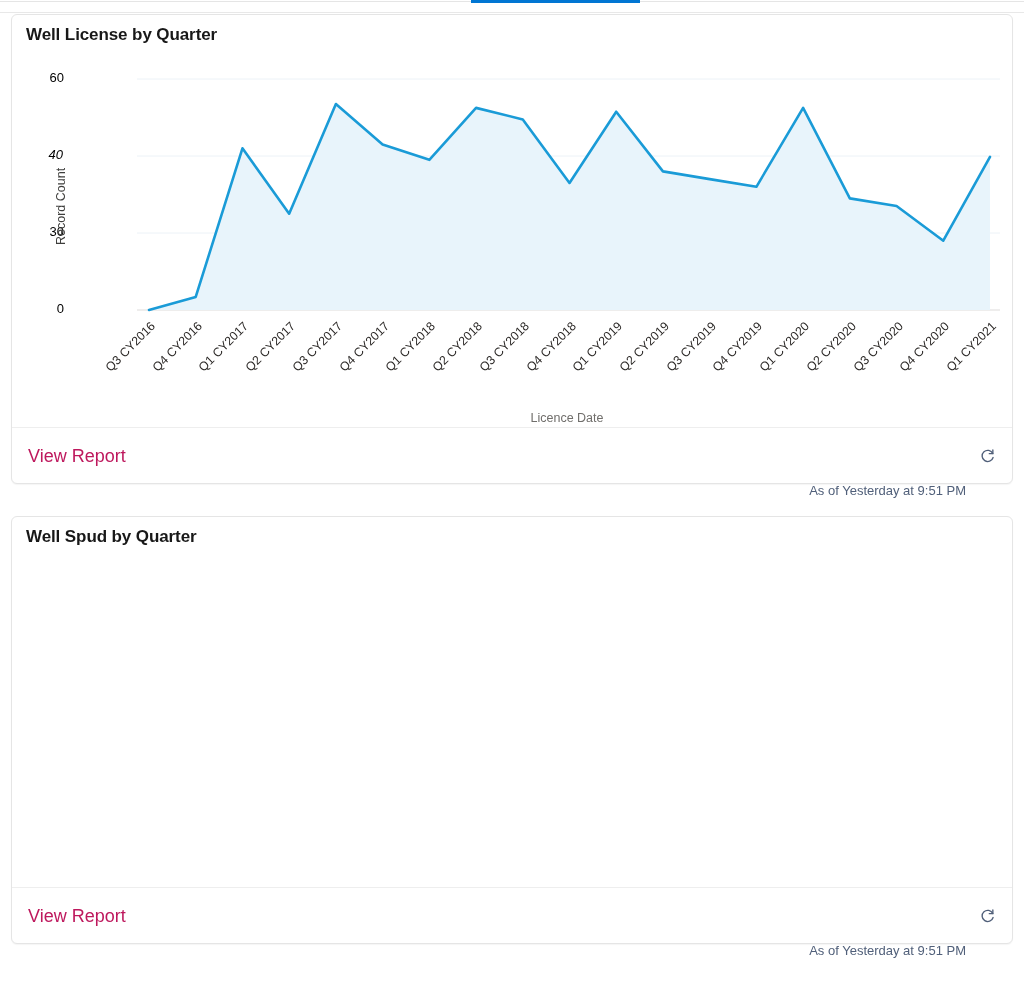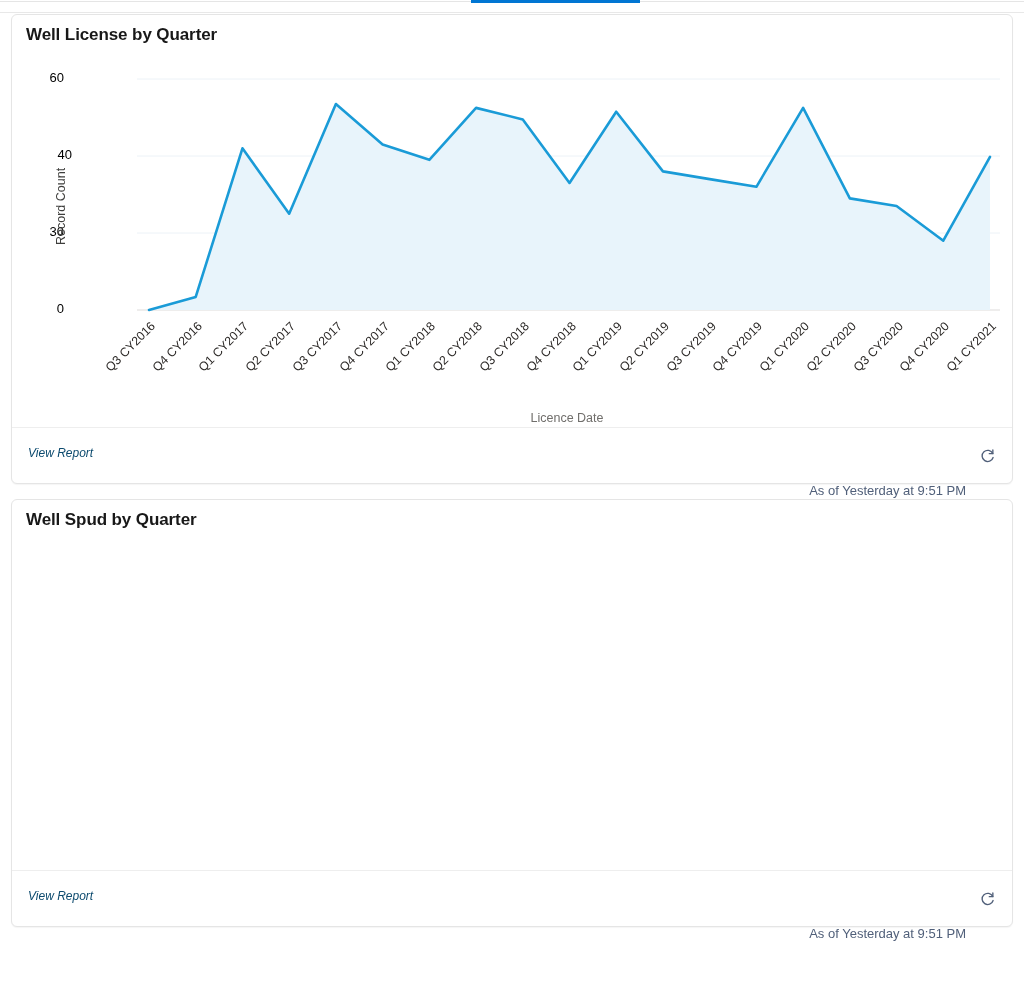--- a/index.html
+++ b/index.html
@@ -34,21 +34,21 @@
   .card {
     position: absolute;
     left: 11px; width: 1002px;
     background: #ffffff;
     border: 1px solid #e5e5e5;
     border-radius: 6px;
     box-shadow: 0 1px 1px rgba(0,0,0,0.045);
     padding-left: 16px;
   }
   #card-license { top: 14px; height: 470px; }
-  #card-spud    { top: 499px; height: 428px; }
+  #card-spud    { top: 516px; height: 428px; }
 
   .card-title {
     position: absolute; left: 14px; top: 10px;
     font-size: 17px; font-weight: bold; color: #181818;
     letter-spacing: -0.1px;
   }
 
   .chart-wrap { position: absolute; left: 0; top: 0; width: 1000px; }
 
   .axis-title-y {
@@ -76,21 +76,21 @@
     transform-origin: 100% 50%;
     text-align: right;
   }
 
   .card-footer {
     position: absolute; left: 0; right: 0; bottom: 0; height: 56px;
     border-top: 1px solid #eeeeee;
   }
   .view-report {
     position: absolute; left: 16px; top: 18px;
-    font-size: 12px; color: #0c4a6e; text-decoration: none; cursor: pointer; font-style: italic;
+    font-size: 18px; color: #be185d; text-decoration: none; cursor: pointer;
   }
   .asof {
     position: absolute; right: 46px; top: 20px;
     font-size: 13px; color: #51607a; margin-top: 35px;
   }
   .refresh-btn {
     position: absolute; right: 14px; top: 16px;
     width: 22px; height: 22px; cursor: pointer;
     display: flex; align-items: center; justify-content: center;
   }
@@ -117,21 +117,21 @@
         <svg class="plot" width="1000" height="307" style="position: absolute; left: 0px; top: 0px;">
           <line x1="125" x2="988" y1="295" y2="295" class="axisline"></line>
           <line x1="125" x2="988" y1="218" y2="218" class="gridline"></line>
           <line x1="125" x2="988" y1="141" y2="141" class="gridline"></line>
           <line x1="125" x2="988" y1="64" y2="64" class="gridline"></line>
           <path d="M 137 295 L 183.72222222222223 281.91 L 230.44444444444446 133.3 L 277.16666666666663 198.75 L 323.8888888888889 89.02499999999998 L 370.6111111111111 129.45 L 417.3333333333333 144.85 L 464.05555555555554 92.875 L 510.77777777777777 104.42500000000001 L 557.5 167.95 L 604.2222222222222 96.72500000000002 L 650.9444444444445 156.4 L 697.6666666666666 164.1 L 744.3888888888889 171.8 L 791.1111111111111 92.875 L 837.8333333333334 183.35 L 884.5555555555555 191.05 L 931.2777777777777 225.7 L 978 141.77 L 978 295 L 137 295 Z" fill="#e8f4fb"></path>
           <path d="M 137 295 L 183.72222222222223 281.91 L 230.44444444444446 133.3 L 277.16666666666663 198.75 L 323.8888888888889 89.02499999999998 L 370.6111111111111 129.45 L 417.3333333333333 144.85 L 464.05555555555554 92.875 L 510.77777777777777 104.42500000000001 L 557.5 167.95 L 604.2222222222222 96.72500000000002 L 650.9444444444445 156.4 L 697.6666666666666 164.1 L 744.3888888888889 171.8 L 791.1111111111111 92.875 L 837.8333333333334 183.35 L 884.5555555555555 191.05 L 931.2777777777777 225.7 L 978 141.77" fill="none" stroke="#1a9bd7" stroke-width="2.6" stroke-linejoin="round" stroke-linecap="round"></path>
         </svg>
         <div class="ytick" style="left: 8px; top: 286px;">0</div>
         <div class="ytick" style="left: 8px; top: 209px;">30</div>
-        <div class="ytick" style="left: 16px; top: 132px;">40</div>
+        <div class="ytick" style="left: 7px; top: 132px; font-style: italic;">40</div>
         <div class="ytick" style="left: 8px; top: 55px;">60</div>
         <div class="axis-title-y" style="left: 42px; top: 230px;">Record Count</div>
         <div class="xtick" style="left: 37px; top: 302px; width: 104px;">Q3 CY2016</div>
         <div class="xtick" style="left: 83.7222px; top: 302px; width: 104px;">Q4 CY2016</div>
         <div class="xtick" style="left: 130.444px; top: 302px; width: 104px;">Q1 CY2017</div>
         <div class="xtick" style="left: 177.167px; top: 302px; width: 104px;">Q2 CY2017</div>
         <div class="xtick" style="left: 223.889px; top: 302px; width: 104px;">Q3 CY2017</div>
         <div class="xtick" style="left: 270.611px; top: 302px; width: 104px;">Q4 CY2017</div>
         <div class="xtick" style="left: 317.333px; top: 302px; width: 104px;">Q1 CY2018</div>
         <div class="xtick" style="left: 364.056px; top: 302px; width: 104px;">Q2 CY2018</div>

